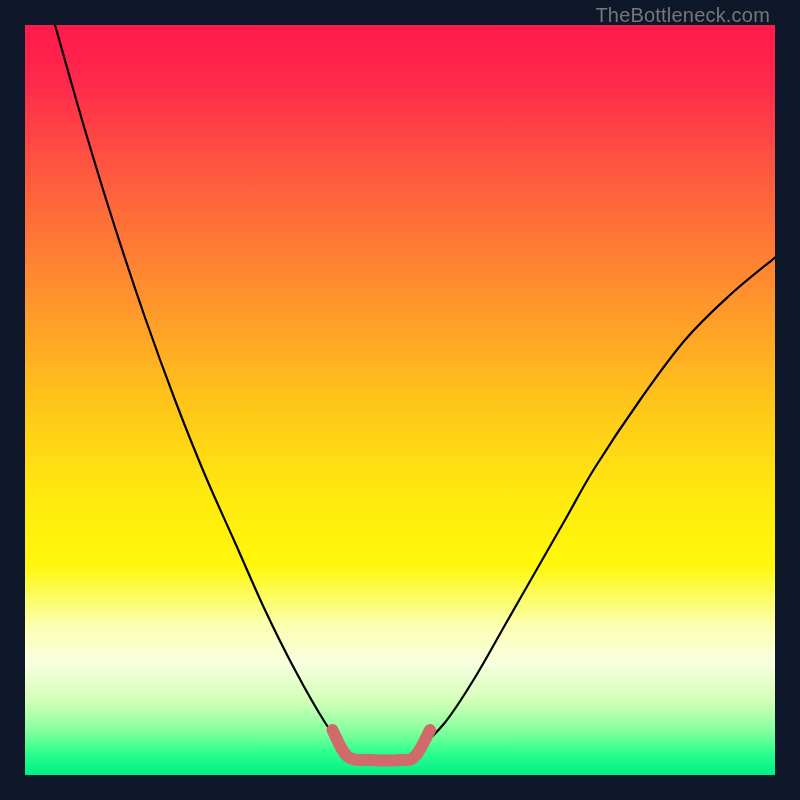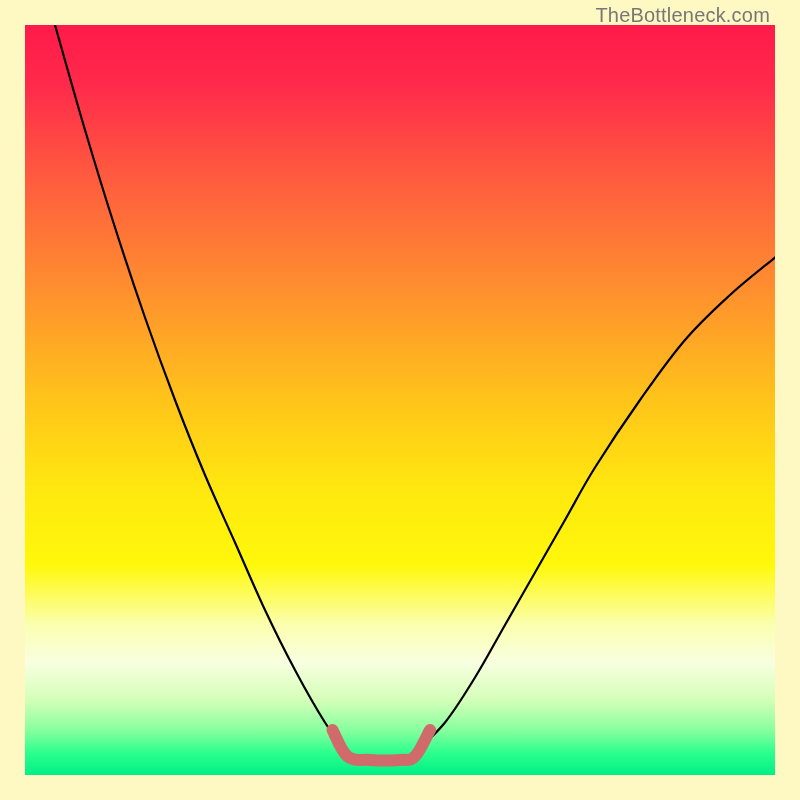--- a/index.html
+++ b/index.html
@@ -8,21 +8,21 @@
     width: 800px;
     height: 800px;
     overflow: hidden;
     background: #000;
     font-family: Arial, Helvetica, sans-serif;
   }
   .frame {
     position: relative;
     width: 800px;
     height: 800px;
-    background: #fef9c3;
+    background: #0f172a;
   }
   .plot-area {
     position: absolute;
     left: 25px;
     top: 25px;
     width: 750px;
     height: 750px;
     overflow: hidden;
   }
   .gradient {

